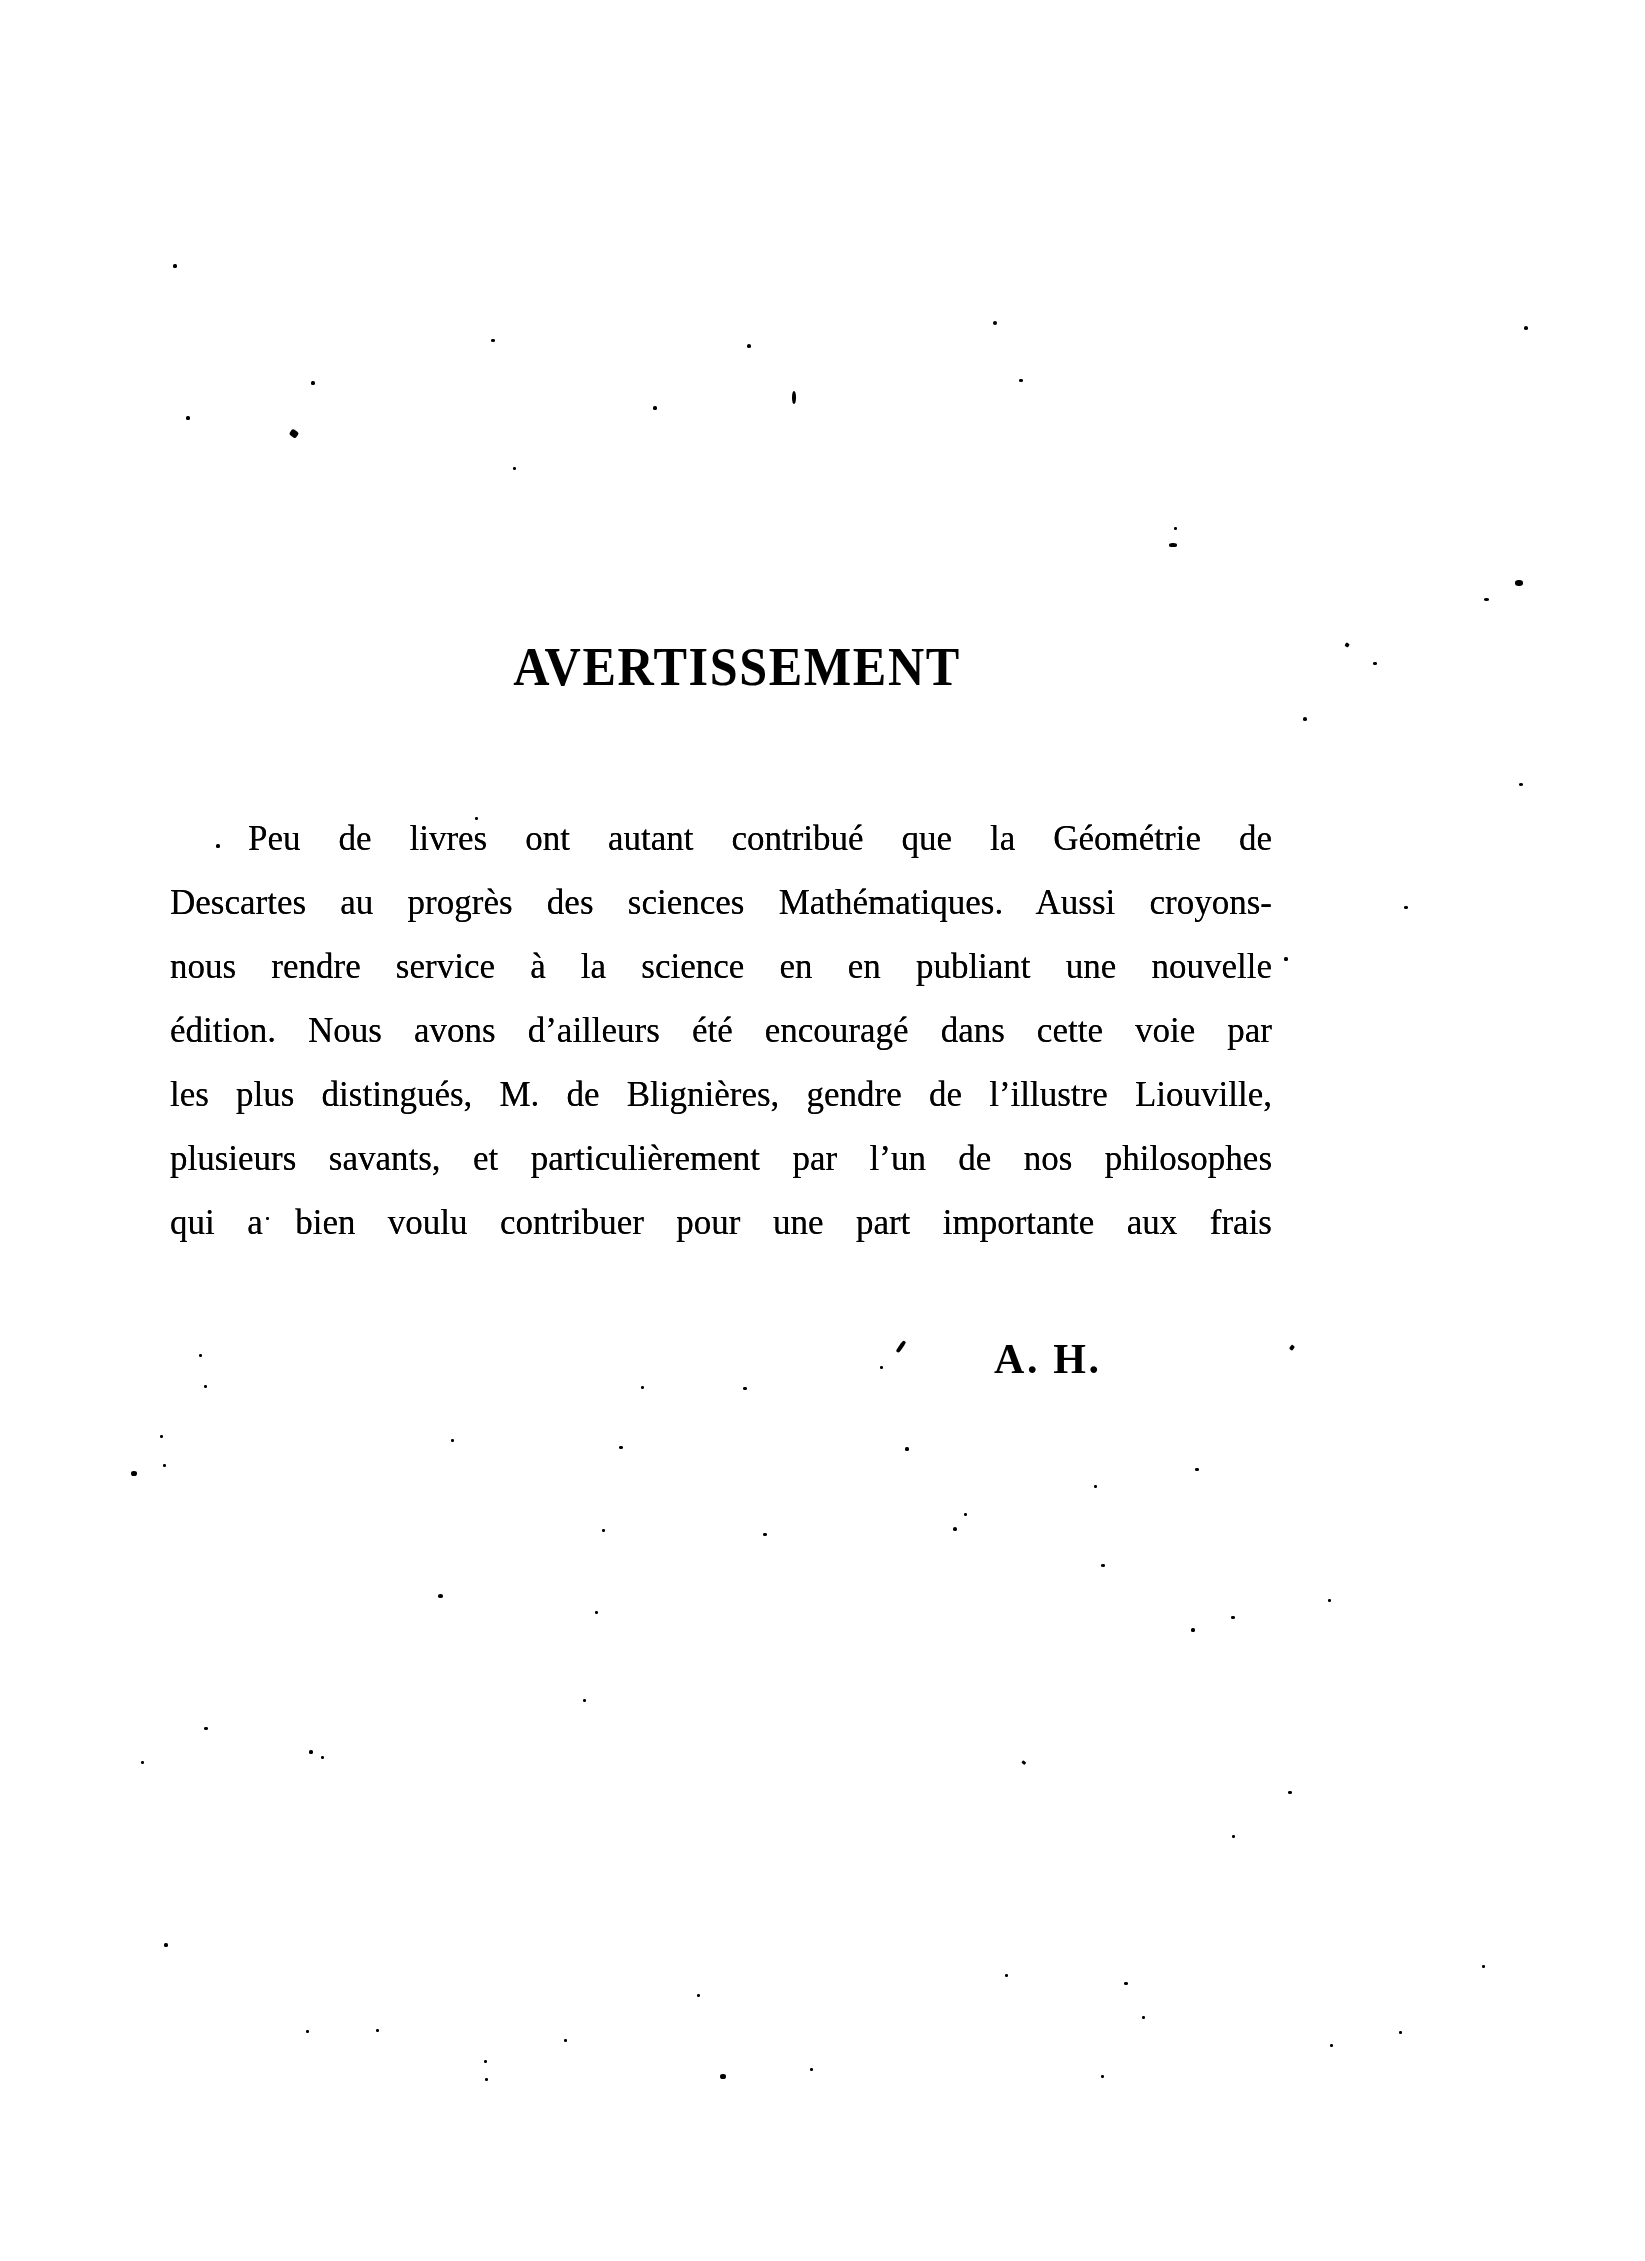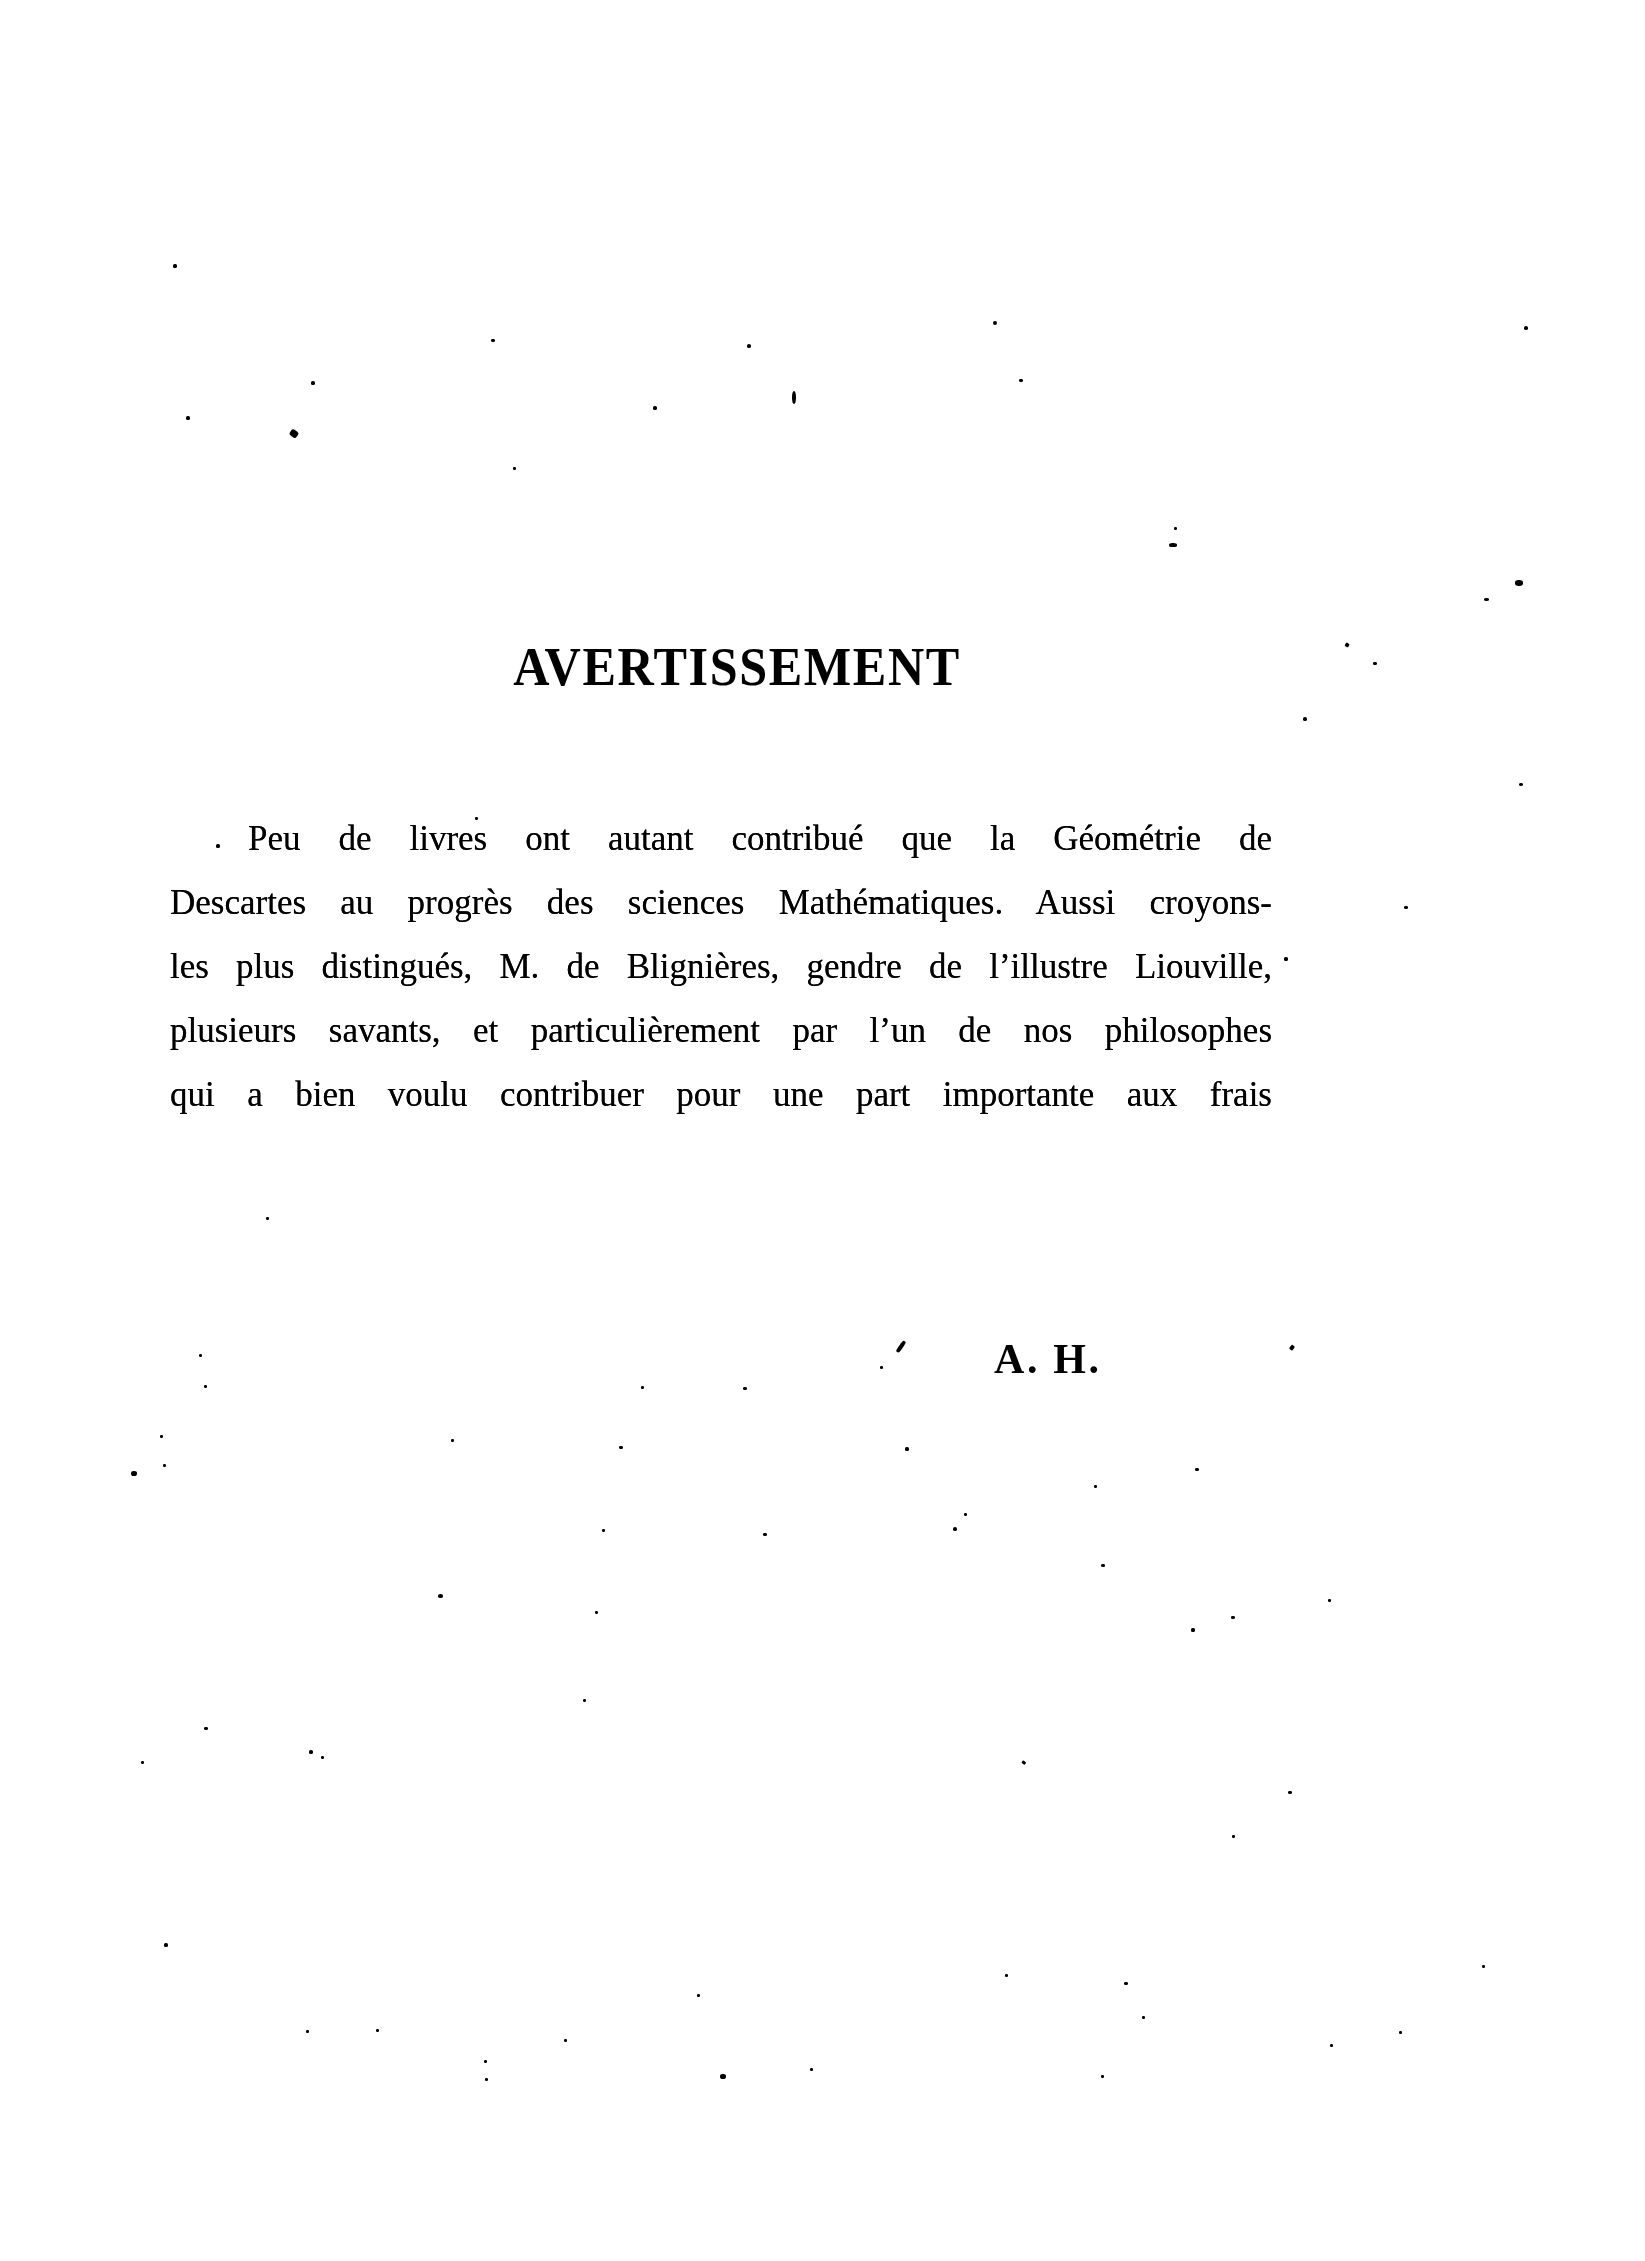--- a/index.html
+++ b/index.html
@@ -61,20 +61,22 @@
 </style>
 </head>
 <body>
 
 <div class="page">
   <h1 class="heading">AVERTISSEMENT</h1>
 
   <div class="body-text" id="paragraph">
       <div class="line first">Peu de livres ont autant contribué que la Géométrie de</div>
       <div class="line">Descartes au progrès des sciences Mathématiques. Aussi croyons-</div>
+      <div class="line">nous rendre service à la science en en publiant une nouvelle</div>
+      <div class="line">édition. Nous avons d’ailleurs été encouragé dans cette voie par</div>
       <div class="line">les plus distingués, M. de Blignières, gendre de l’illustre Liouville,</div>
       <div class="line">plusieurs savants, et particulièrement par l’un de nos philosophes</div>
       <div class="line">qui a bien voulu contribuer pour une part importante aux frais</div>
     </div>
 
   <div class="signature">A. H.</div>
 
   <div id="specks">
       <div class="speck" style="left: 173px; top: 264px; width: 3.5px; height: 3.5px;"></div>
       <div class="speck" style="left: 491px; top: 339px; width: 3.5px; height: 2.6px;"></div>

